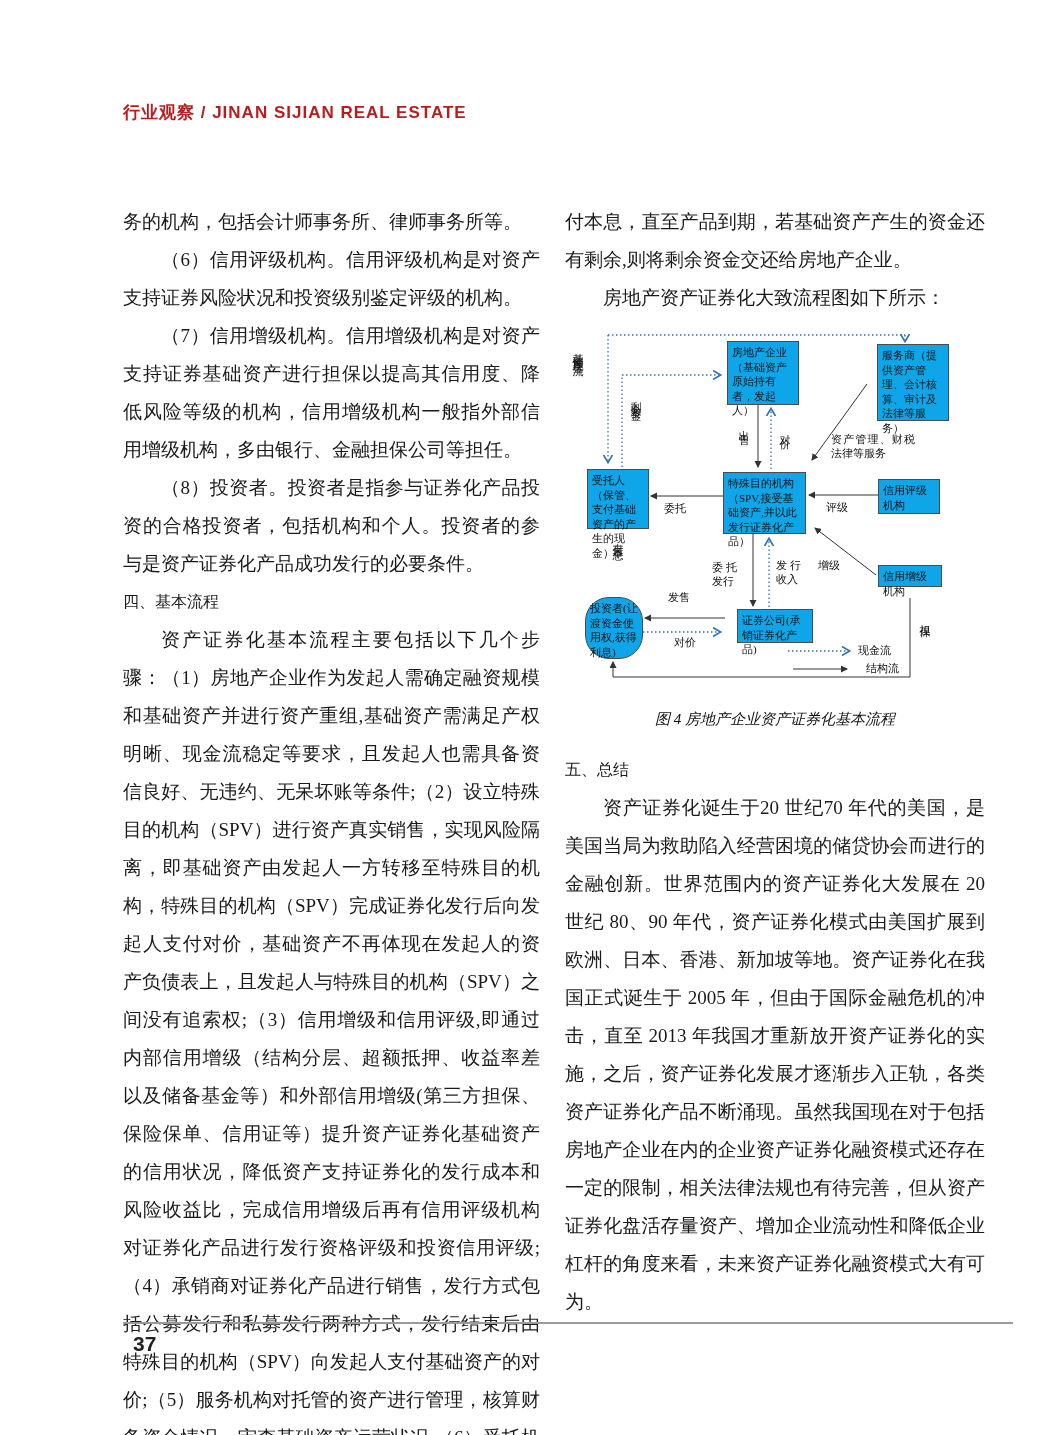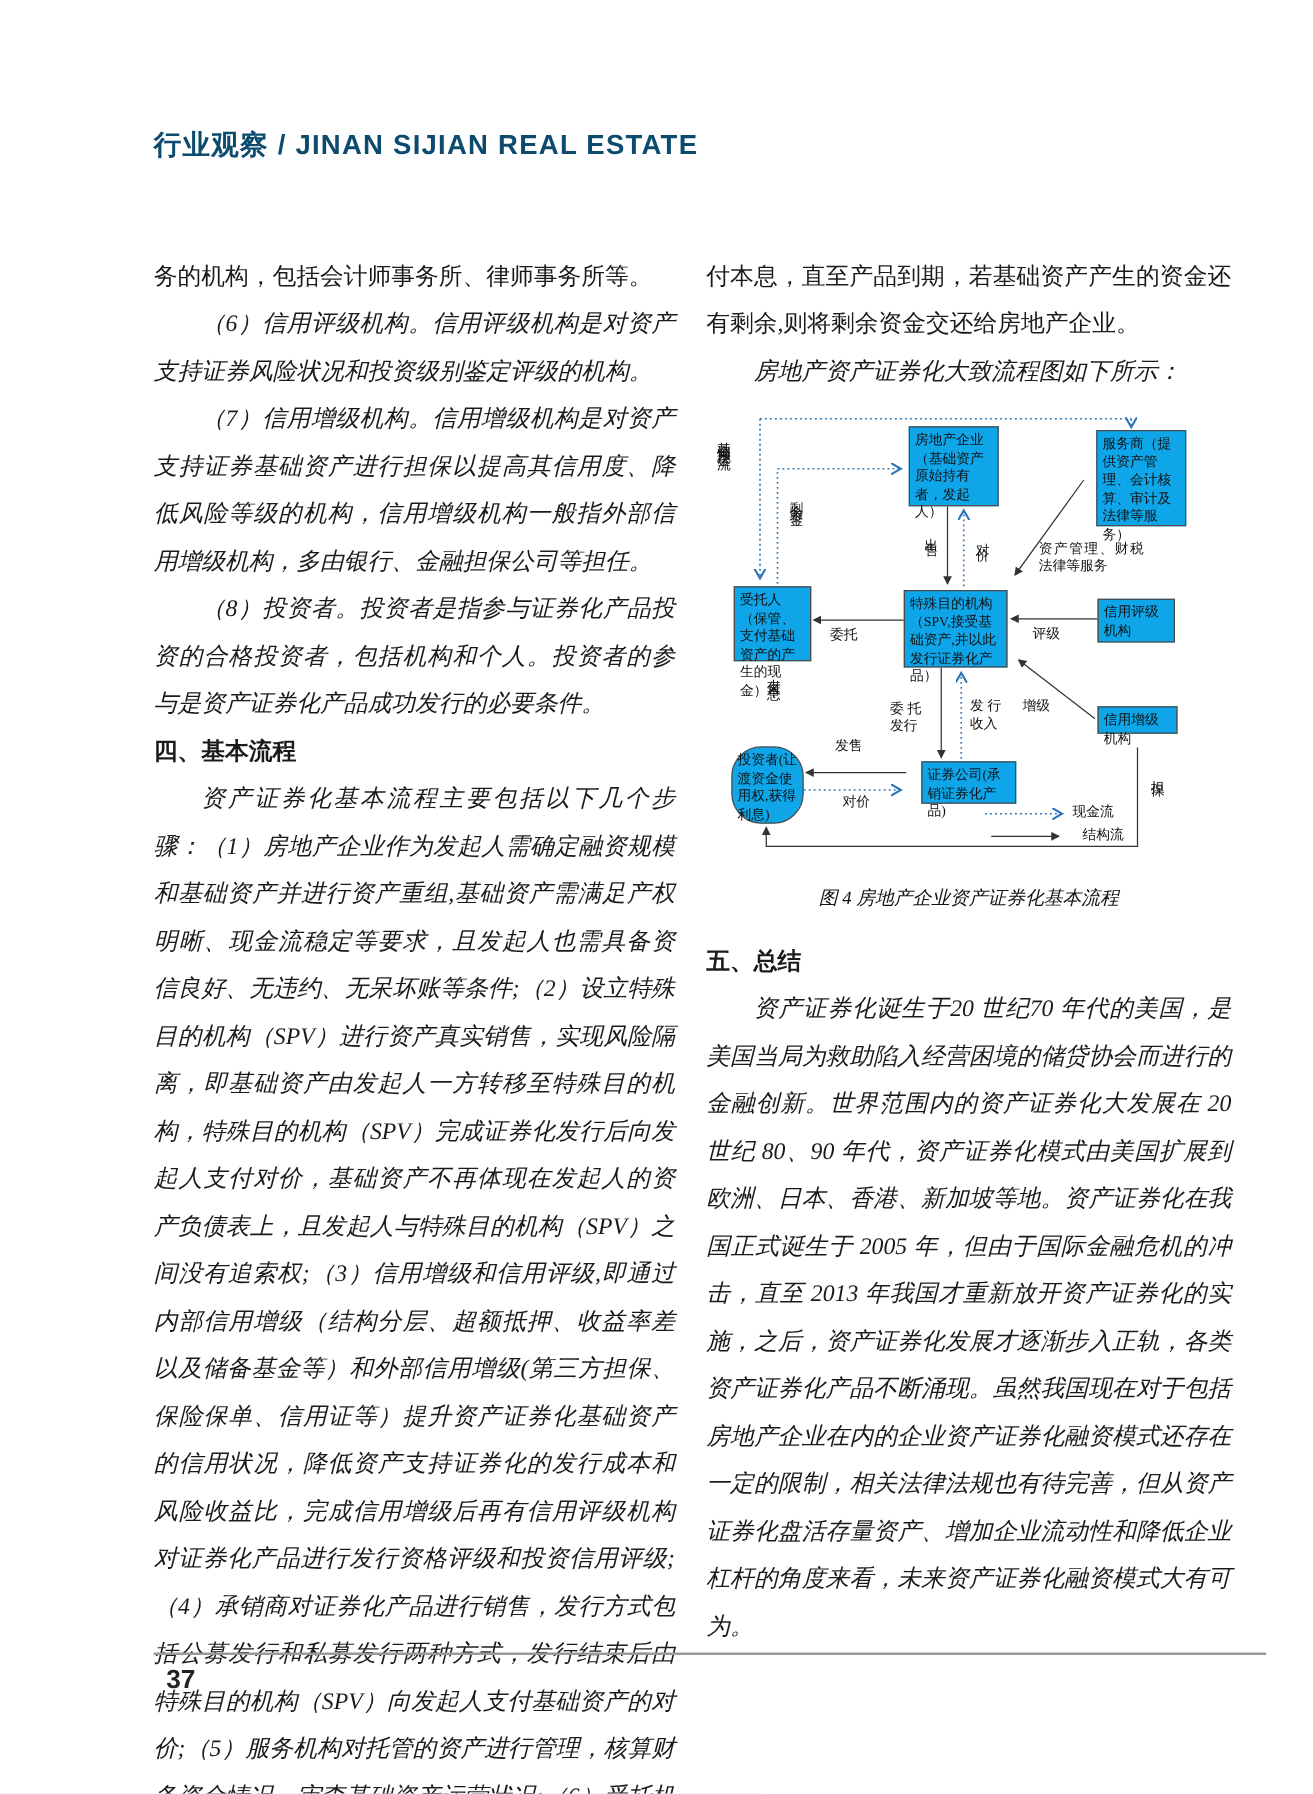--- a/index.html
+++ b/index.html
@@ -5,31 +5,31 @@
   * { margin:0; padding:0; box-sizing:border-box; }
   html,body { background:#e8e8e8; }
   .page {
     position:relative; width:1050px; height:1435px; background:#ffffff;
     margin:0 auto; overflow:hidden;
     font-family:"Liberation Serif","DejaVu Serif",serif; color:#1a1a1a;
   }
   .mag-header {
     position:absolute; left:123px; top:101px;
     font-family:"Liberation Sans","DejaVu Sans",sans-serif;
-    font-weight:bold; font-size:22px; letter-spacing:1px; color:#0c4a6e;
+    font-weight:bold; font-size:17px; letter-spacing:1px; color:#b91c1c;
   }
   .columns { position:absolute; left:123px; top:203px; width:862px; display:flex; gap:25px; }
   .col { font-size:19px; line-height:38px; text-align:justify; }
   .col-left  { width:417px; }
   .col-right { width:420px; }
-  .para { text-indent:2em;font-style:italic; }
+  .para { text-indent:2em; }
   .para-cont { text-indent:0; }
   .sec-heading {
     font-family:"Liberation Sans","DejaVu Sans",sans-serif;
-    font-weight:bold; font-size:19px; line-height:38px; text-align:left;
+    font-weight:normal; font-size:16px; line-height:38px; text-align:left;
   }
   .sec-heading.summary { margin-top:22px; }
 
   
   .figure-wrap { margin-top:12px; }
   .chart {
     position:relative; width:420px; height:368px;
     font-family:"Liberation Serif","DejaVu Serif",serif;
   }
   .chart svg { position:absolute; left:0; top:0; pointer-events:none; }

